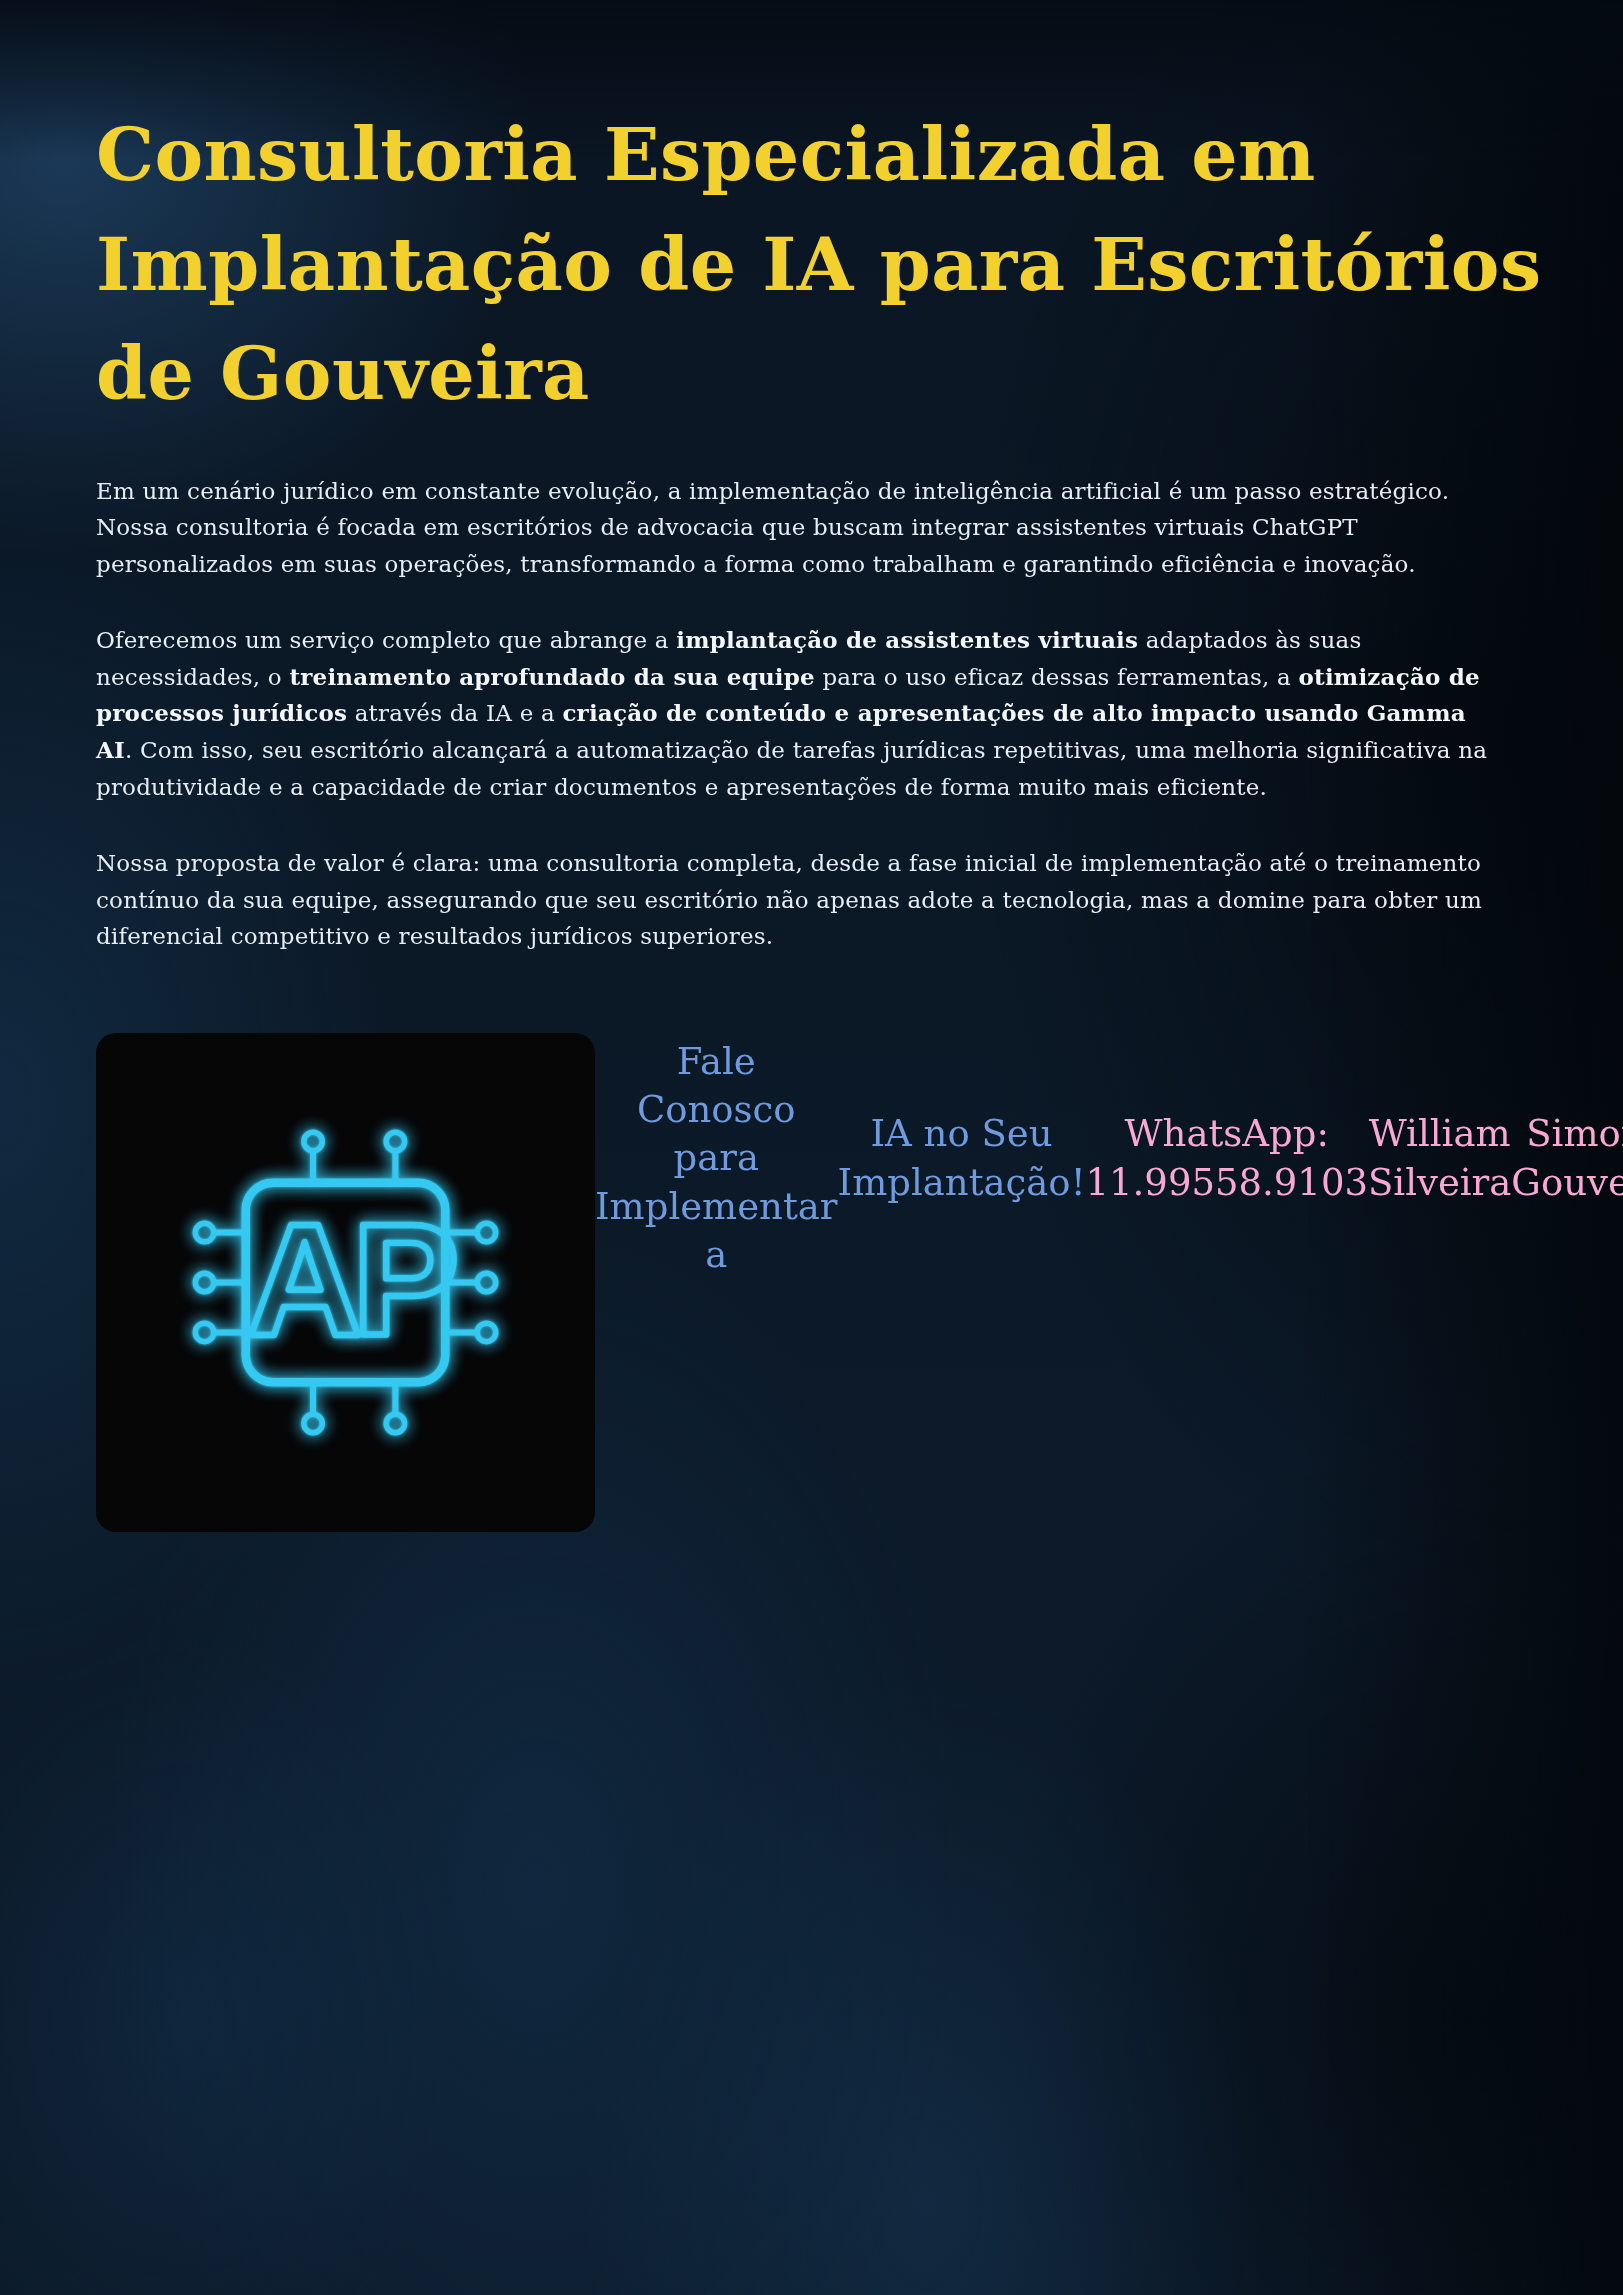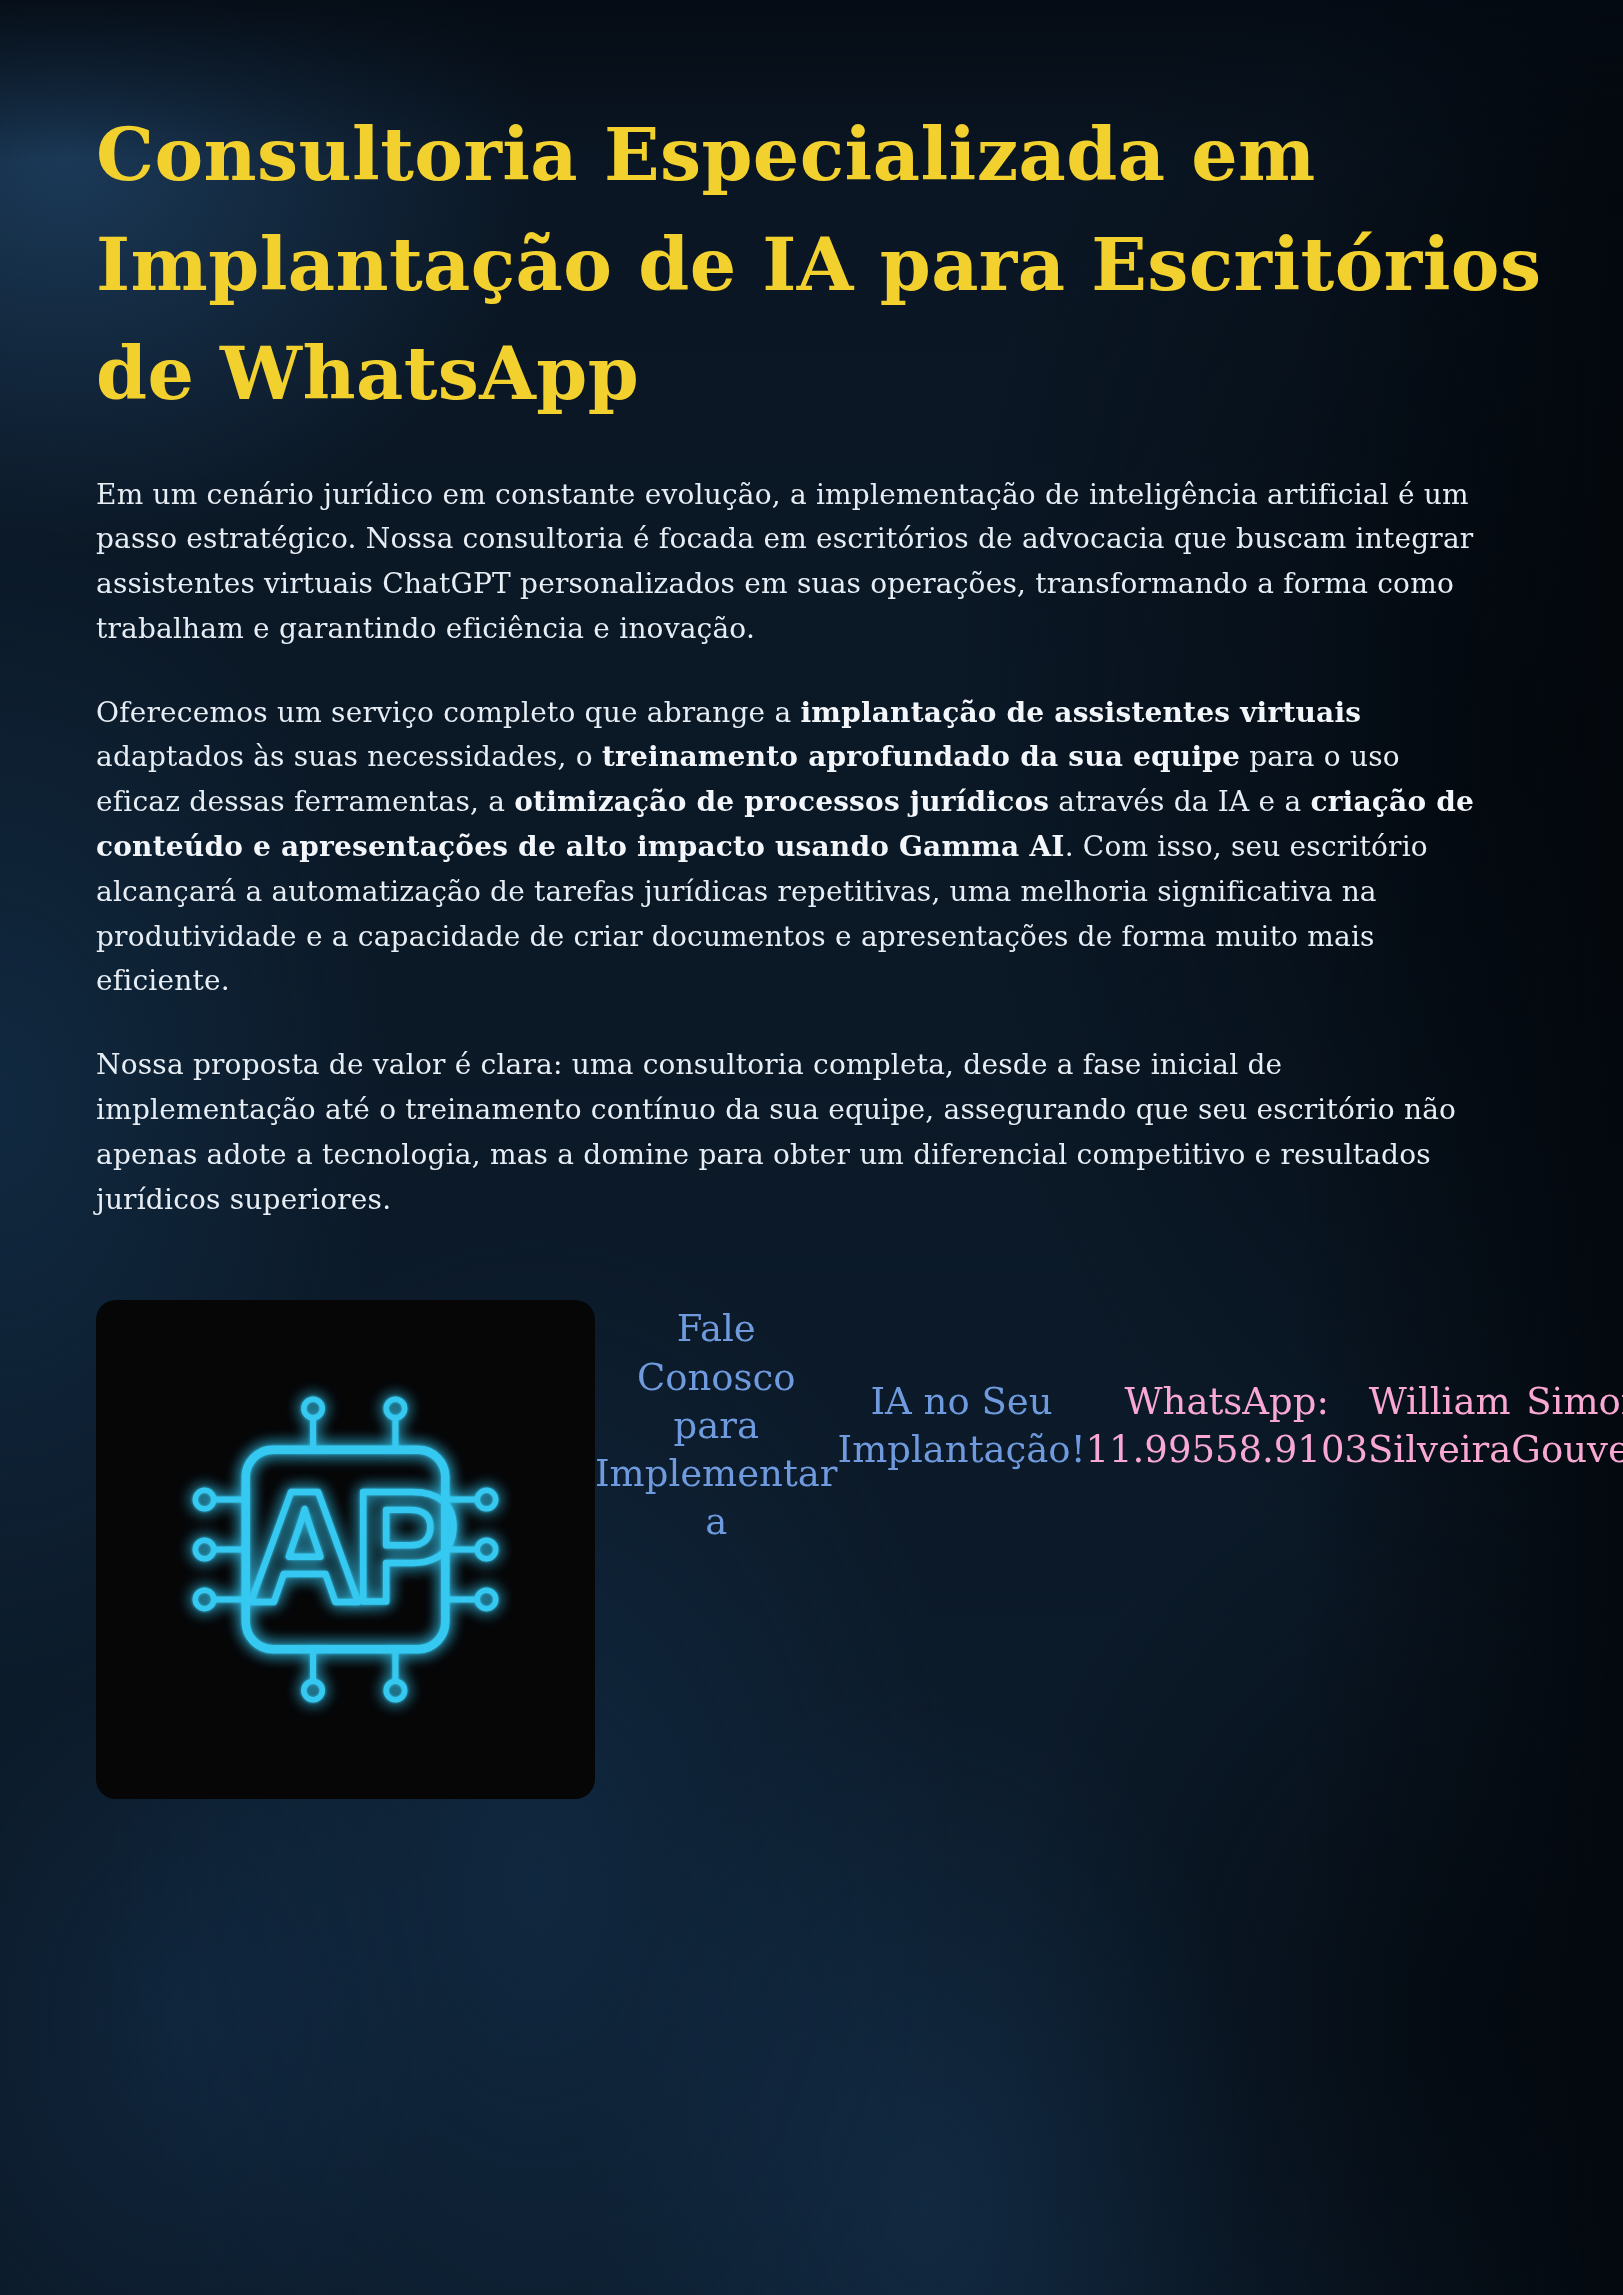--- a/index.html
+++ b/index.html
@@ -27,21 +27,21 @@
   .title{
     margin-top:100px;
     font-size:73px;
     line-height:1.5;
     font-weight:600;
     color:#f2d12e;
     letter-spacing:0.4px;
   }
   .title-line{ display:block; white-space:nowrap; }
   .body-text{
-    font-size:28px;
+    font-size:23px;
     line-height:1.6;
     margin-bottom:39px;
     color:#e7edf4;
     letter-spacing:0.2px;
   }
   .body-text strong{ font-weight:bold; color:#f3f7fb; }
   .title-gap{ height:44px; }
   .contact-row{
     margin-top:78px;
     display:flex;
@@ -76,21 +76,21 @@
 </style>
 </head>
 <body>
 
 <div class="page">
   <main class="content">
 
     <h1 class="title">
       <span class="title-line">Consultoria Especializada em</span>
       <span class="title-line">Implantação de IA para Escritórios</span>
-      <span class="title-line">de WhatsApp</span>
+      <span class="title-line">de Gouveira</span>
     </h1>
 
     <div class="title-gap"></div>
 
     <p class="body-text">Em um cenário jurídico em constante evolução, a implementação de inteligência artificial é um passo estratégico. Nossa consultoria é focada em escritórios de advocacia que buscam integrar assistentes virtuais ChatGPT personalizados em suas operações, transformando a forma como trabalham e garantindo eficiência e inovação.</p>
 
     <p class="body-text"><span>Oferecemos um serviço completo que abrange a </span><strong>implantação de assistentes virtuais</strong><span> adaptados às suas necessidades, o </span><strong>treinamento aprofundado da sua equipe</strong><span> para o uso eficaz dessas ferramentas, a </span><strong>otimização de processos jurídicos</strong><span> através da IA e a </span><strong>criação de conteúdo e apresentações de alto impacto usando Gamma AI</strong><span>. Com isso, seu escritório alcançará a automatização de tarefas jurídicas repetitivas, uma melhoria significativa na produtividade e a capacidade de criar documentos e apresentações de forma muito mais eficiente.</span></p>
 
     <p class="body-text">Nossa proposta de valor é clara: uma consultoria completa, desde a fase inicial de implementação até o treinamento contínuo da sua equipe, assegurando que seu escritório não apenas adote a tecnologia, mas a domine para obter um diferencial competitivo e resultados jurídicos superiores.</p>
 

